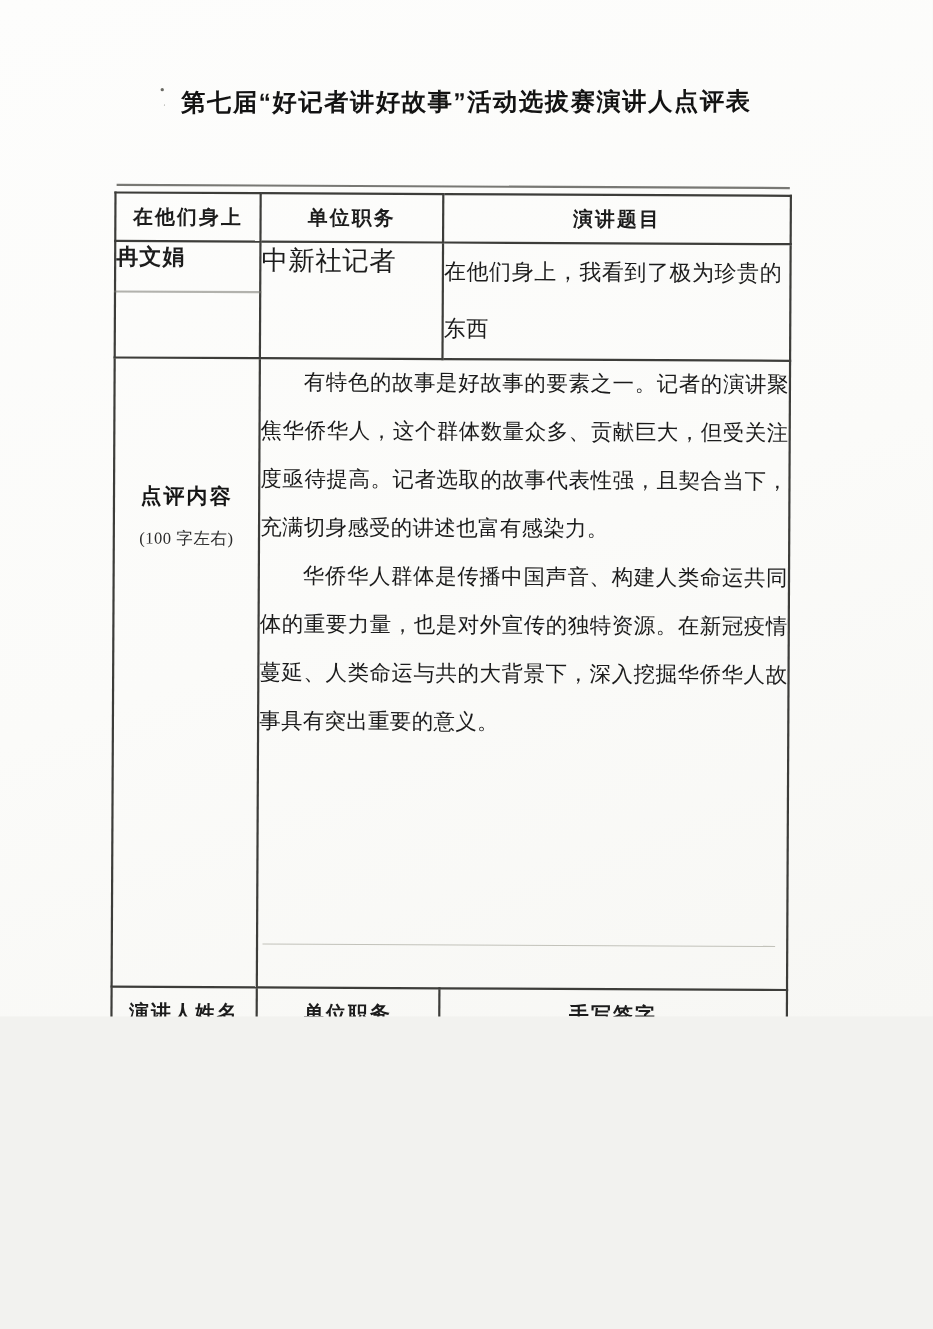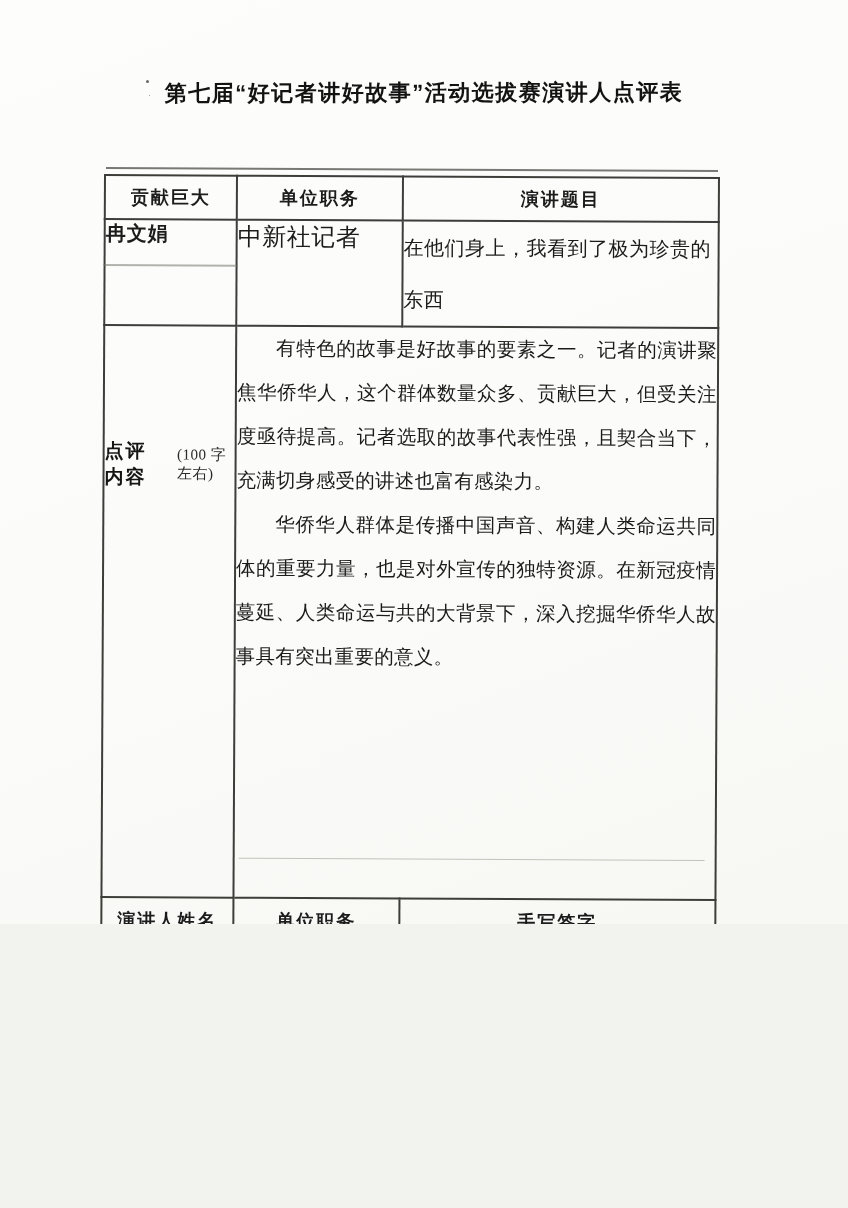--- a/index.html
+++ b/index.html
@@ -66,21 +66,21 @@
   .partial-line{
     position:absolute;left:-2px;right:-2px;top:44px;height:2px;
     background:#75756e;opacity:.55;
   }
   .cell-speaker-pos{font-size:24px;padding:9px 4px 0 10px;letter-spacing:.5px;}
   .cell-topic{
     font-size:20px;line-height:52px;padding:0 2px 0 9px;letter-spacing:.5px;
   }
   .cell-comment-label{vertical-align:top;}
   .comment-label-box{
-    display:flex;align-items:center;
+    display:flex;flex-direction:column;align-items:center;
     padding-top:112px;gap:16px;
   }
   .comment-label{
     font-family:"Liberation Sans","DejaVu Sans",sans-serif;
     font-weight:700;font-size:19px;letter-spacing:2px;color:#151515;
   }
   .comment-wordlimit{font-size:15px;letter-spacing:.5px;color:#2a2a2a;}
   .cell-comment{
     padding:46px 8px 0 13px;
   }
@@ -118,21 +118,21 @@
 
     <table class="eval">
       <colgroup>
         <col style="width:132px">
         <col style="width:166px">
         <col style="width:316px">
       </colgroup>
 
       <tbody>
           <tr class="row-h1">
-        <th>贡献巨大</th>
+        <th>在他们身上</th>
         <th>单位职务</th>
         <th>演讲题目</th>
       </tr>
 
       <tr class="row-speaker">
         <td class="cell-speaker-name">
           <span>冉文娟</span>
           <div class="partial-line"></div>
         </td>
         <td class="cell-speaker-pos">

